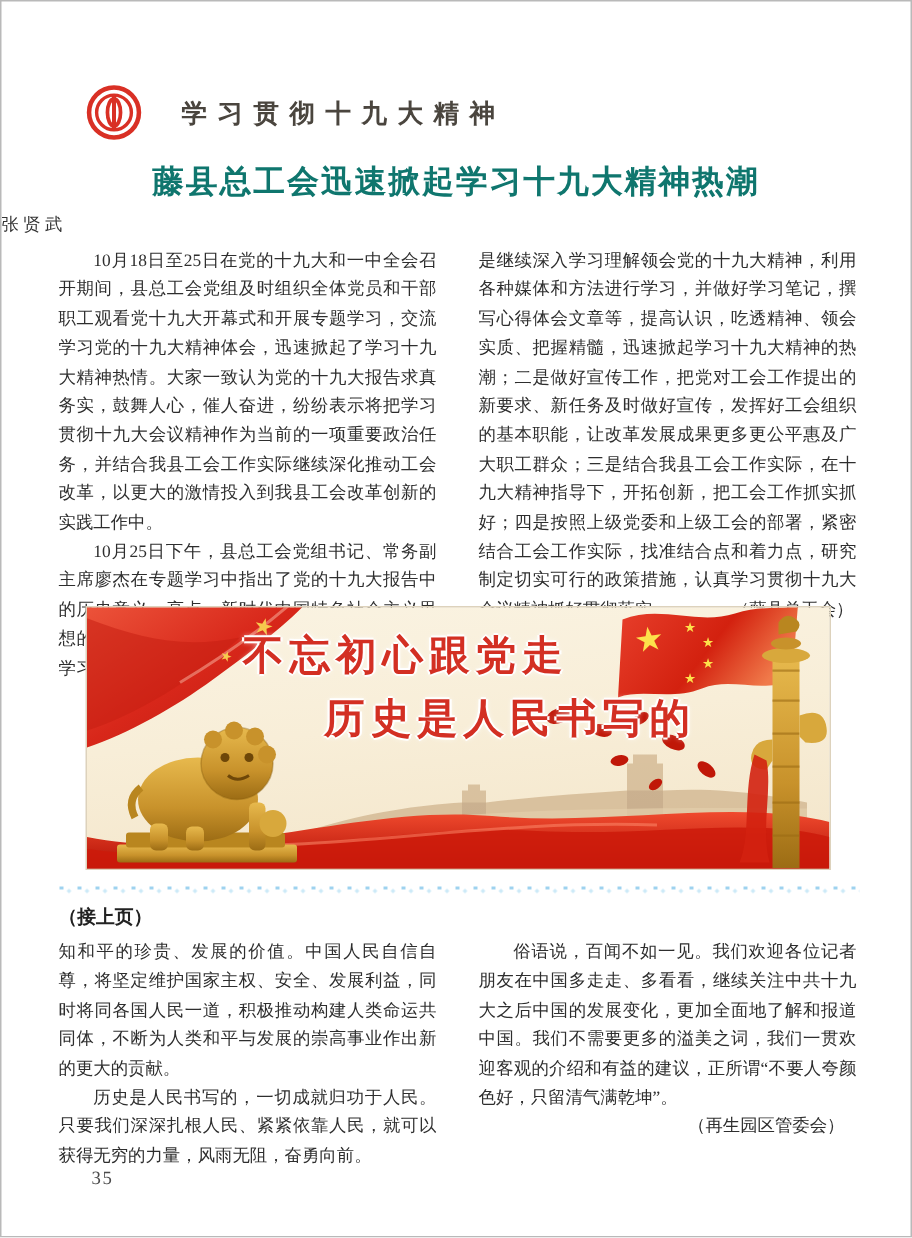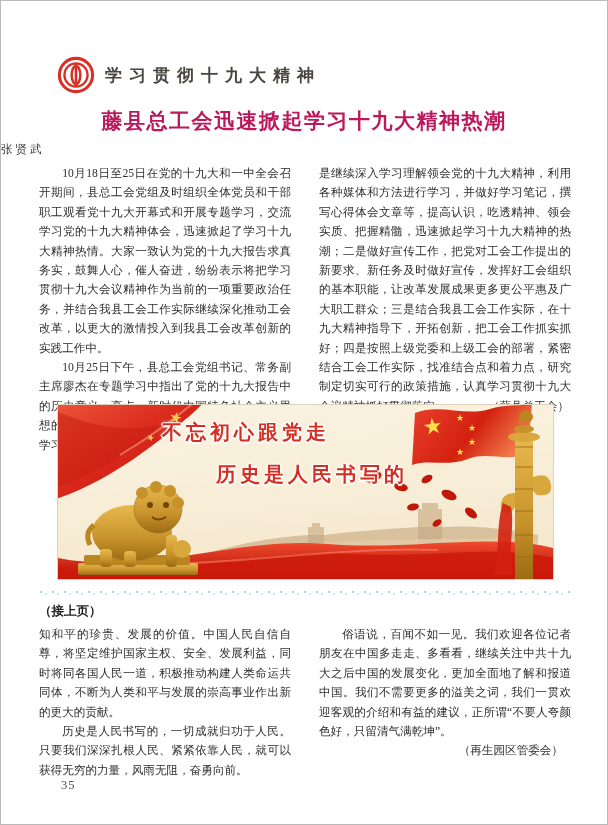--- a/index.html
+++ b/index.html
@@ -2,49 +2,49 @@
 <html><head>
 <meta charset="utf-8">
 <style>
   html,body{margin:0;padding:0;background:#fff;}
   .page{
     position:relative;width:606px;height:823px;background:#ffffff;
     border:1px solid #b9b9b9;overflow:hidden;
     font-family:"Liberation Serif","DejaVu Serif",serif;color:#333;
   }
   
-  .header{position:absolute;top:54px;left:56px;height:40px;display:flex;align-items:center;gap:10px;}
+  .header{position:absolute;top:54px;left:56px;height:40px;display:flex;align-items:center;gap:26px;}
   .logo{width:38px;height:38px;flex:0 0 auto;}
   .slogan{
     font-size:17px;font-weight:bold;color:#4a453e;letter-spacing:7px;
     font-family:"Liberation Serif","DejaVu Serif",serif;
   }
   
   .title{
     position:absolute;top:106px;left:0;width:100%;text-align:center;
-    font-size:21px;font-weight:bold;color:#be185d;letter-spacing:1.5px;
+    font-size:21px;font-weight:bold;color:#0f766e;letter-spacing:1.5px;
     font-family:"Liberation Sans","DejaVu Sans",sans-serif;
   }
   .author{position:absolute;top:141px;left:0;width:100%;font-size:11.5px;letter-spacing:3px;color:#333;}
   
   .cols{position:absolute;left:38px;width:532px;display:flex;gap:28px;}
   .cols .col{width:260px;font-size:11.6px;line-height:19.4px;text-align:justify;color:#2e2e2e;}
   .cols-top{top:163px;height:238px;}
   .indent{text-indent:2em;}
   .byline-inline{text-align:right;margin-top:-19.4px;padding-right:2px;}
   .byline-line{text-align:right;padding-right:8px;}
   
   .banner{
     position:absolute;top:403px;left:56px;width:495px;height:174px;
     background:linear-gradient(175deg,#faf3e2 0%,#f8eed8 45%,#f3e5c9 100%);
     border:1px solid #ddd2bc;overflow:hidden;
   }
   .bn-abs{position:absolute;}
   .bn-line{
-    position:absolute;font-weight:bold;color:#d32f23;font-size:20px;letter-spacing:4px;
+    position:absolute;font-weight:bold;color:#d32f23;font-size:27px;letter-spacing:4px;
     font-family:"Liberation Serif","DejaVu Serif",serif;
     text-shadow:-1.5px 0 #fff,1.5px 0 #fff,0 -1.5px #fff,0 1.5px #fff,0 0 4px #fff;
     white-space:nowrap;z-index:6;
   }
   .bn-line1{left:104px;top:14px;}
   .bn-line2{left:158px;top:56px;}
   
   .divider{
     position:absolute;top:588px;left:36px;width:536px;height:8px;
     background-image:

